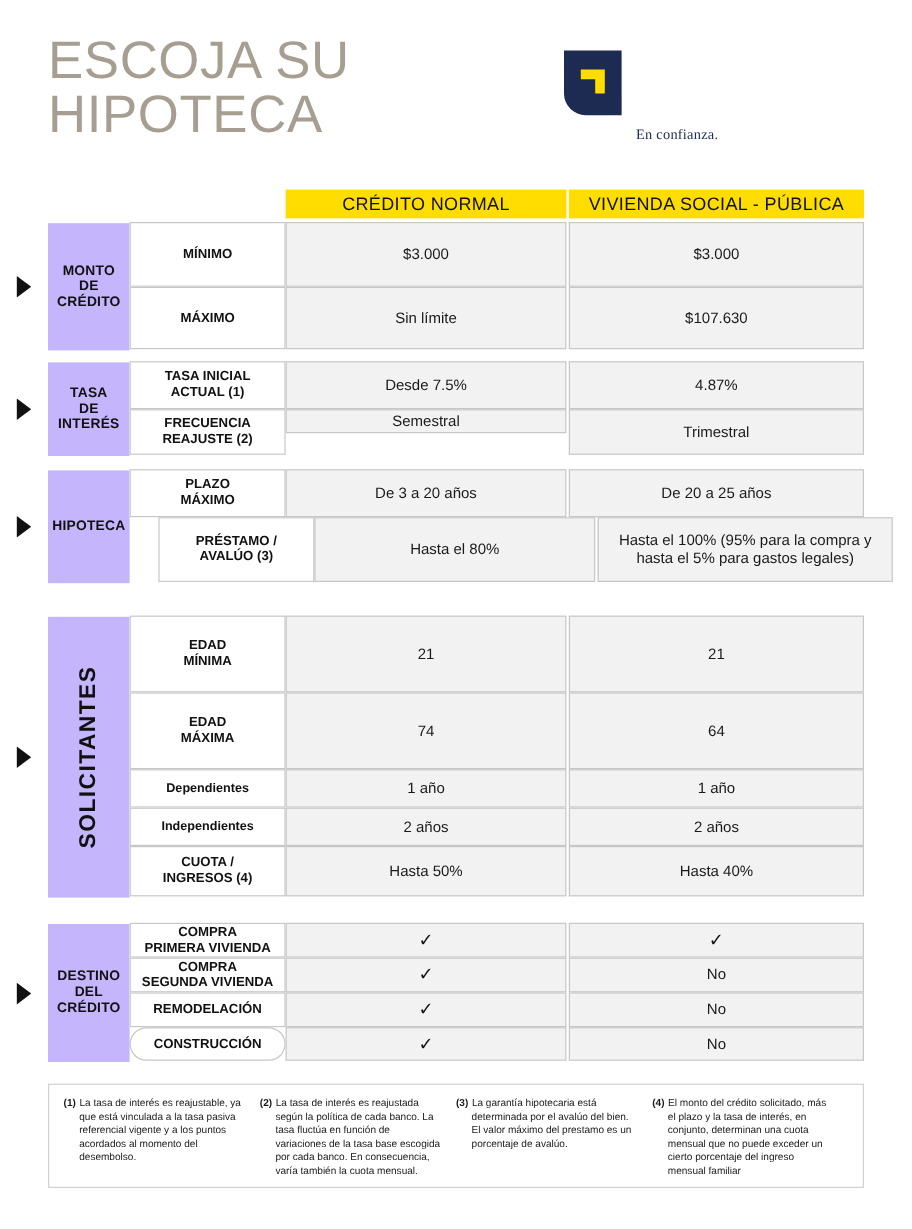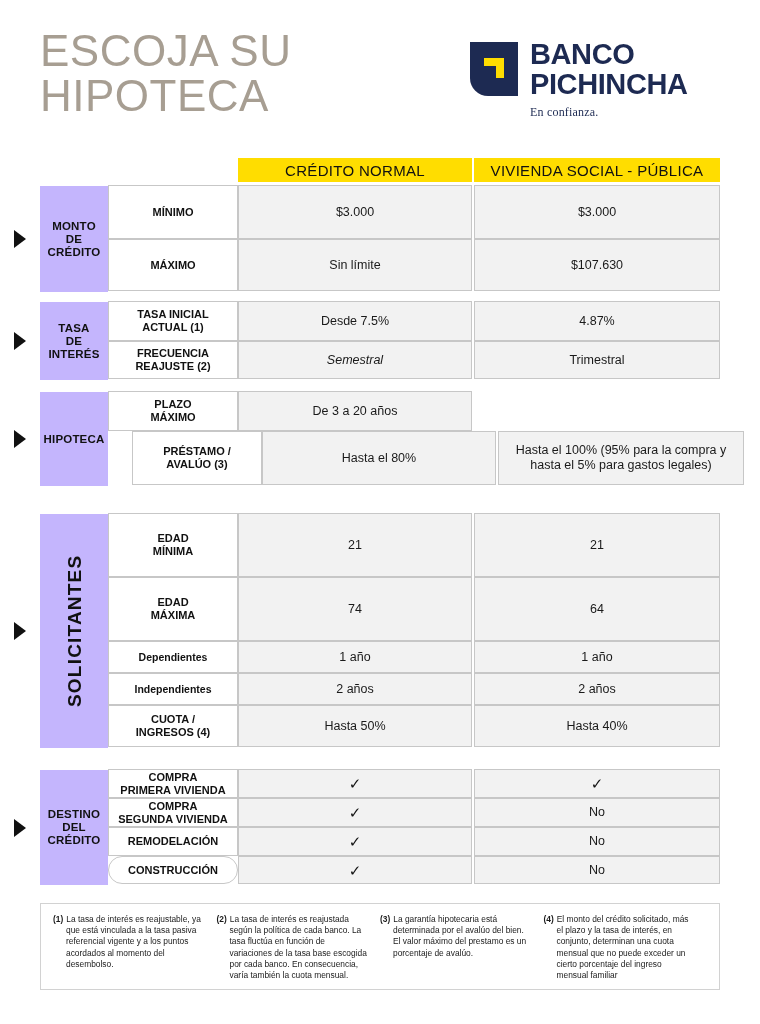--- a/index.html
+++ b/index.html
@@ -130,24 +130,20 @@
 <div class="header">
   <div class="title">ESCOJA SU
 HIPOTECA</div>
 
   <div class="logo">
     <div class="logo-shield">
       <svg class="logo-mark" viewBox="0 0 24 24">
         <path d="M2 2 H22 V22 H14 V10 H2 Z" fill="#FFDD00"></path>
       </svg>
     </div>
-    <div class="logo-words">
-      <div class="logo-l1">BANCO</div>
-      <div class="logo-l2">PICHINCHA</div>
-    </div>
     <div class="logo-tag">En confianza.</div>
   </div>
 </div>
 
 <div class="colhead" id="colhead-1">CRÉDITO NORMAL</div>
 <div class="colhead" id="colhead-2">VIVIENDA SOCIAL - PÚBLICA</div>
 
 <div id="sections-root">
     <div class="section" style="top: 186px; height: 106px;">
       <div class="arrow" style="top: 44px;"></div>
@@ -175,33 +171,34 @@
       <div class="rows">
         <div class="row" style="height: 40px;">
           <div class="lbl" style="height: 40px; margin-top: -1px;">TASA INICIAL
 ACTUAL (1)</div>
           <div class="cell c1" style="height: 40px; margin-top: -1px;">Desde 7.5%</div>
           <div class="cell c2" style="height: 40px; margin-top: -1px;">4.87%</div>
         </div>
         <div class="row" style="height: 38px;">
           <div class="lbl" style="height: 38px; margin-top: -1px;">FRECUENCIA
 REAJUSTE (2)</div>
-          <div class="cell c1" style="height: 38px; margin-top: -1px; font-style: italic;">Semestral</div>
+          <div class="cell c1" style="height: 20px; margin-top: -1px;">Semestral</div>
           <div class="cell c2" style="height: 38px; margin-top: -1px;">Trimestral</div>
         </div>
       </div>
     </div>
     <div class="section" style="top: 392px; height: 94px;">
       <div class="arrow" style="top: 38px;"></div>
       <div class="cat" style="top: 0px; height: 94px;">HIPOTECA</div>
       <div class="rows">
         <div class="row" style="height: 40px;">
           <div class="lbl" style="height: 40px; margin-top: -1px;">PLAZO
 MÁXIMO</div>
           <div class="cell c1" style="height: 40px; margin-top: -1px;">De 3 a 20 años</div>
+          <div class="cell c2" style="height: 40px; margin-top: -1px;">De 20 a 25 años</div>
         </div>
         <div class="row" style="height: 54px; padding-left: 24px;">
           <div class="lbl" style="height: 54px; margin-top: -1px;">PRÉSTAMO /
 AVALÚO (3)</div>
           <div class="cell c1" style="height: 54px; margin-top: -1px;">Hasta el 80%</div>
           <div class="cell c2" style="height: 54px; margin-top: -1px;">Hasta el 100% (95% para la compra y
 hasta el 5% para gastos legales)</div>
         </div>
       </div>
     </div>

